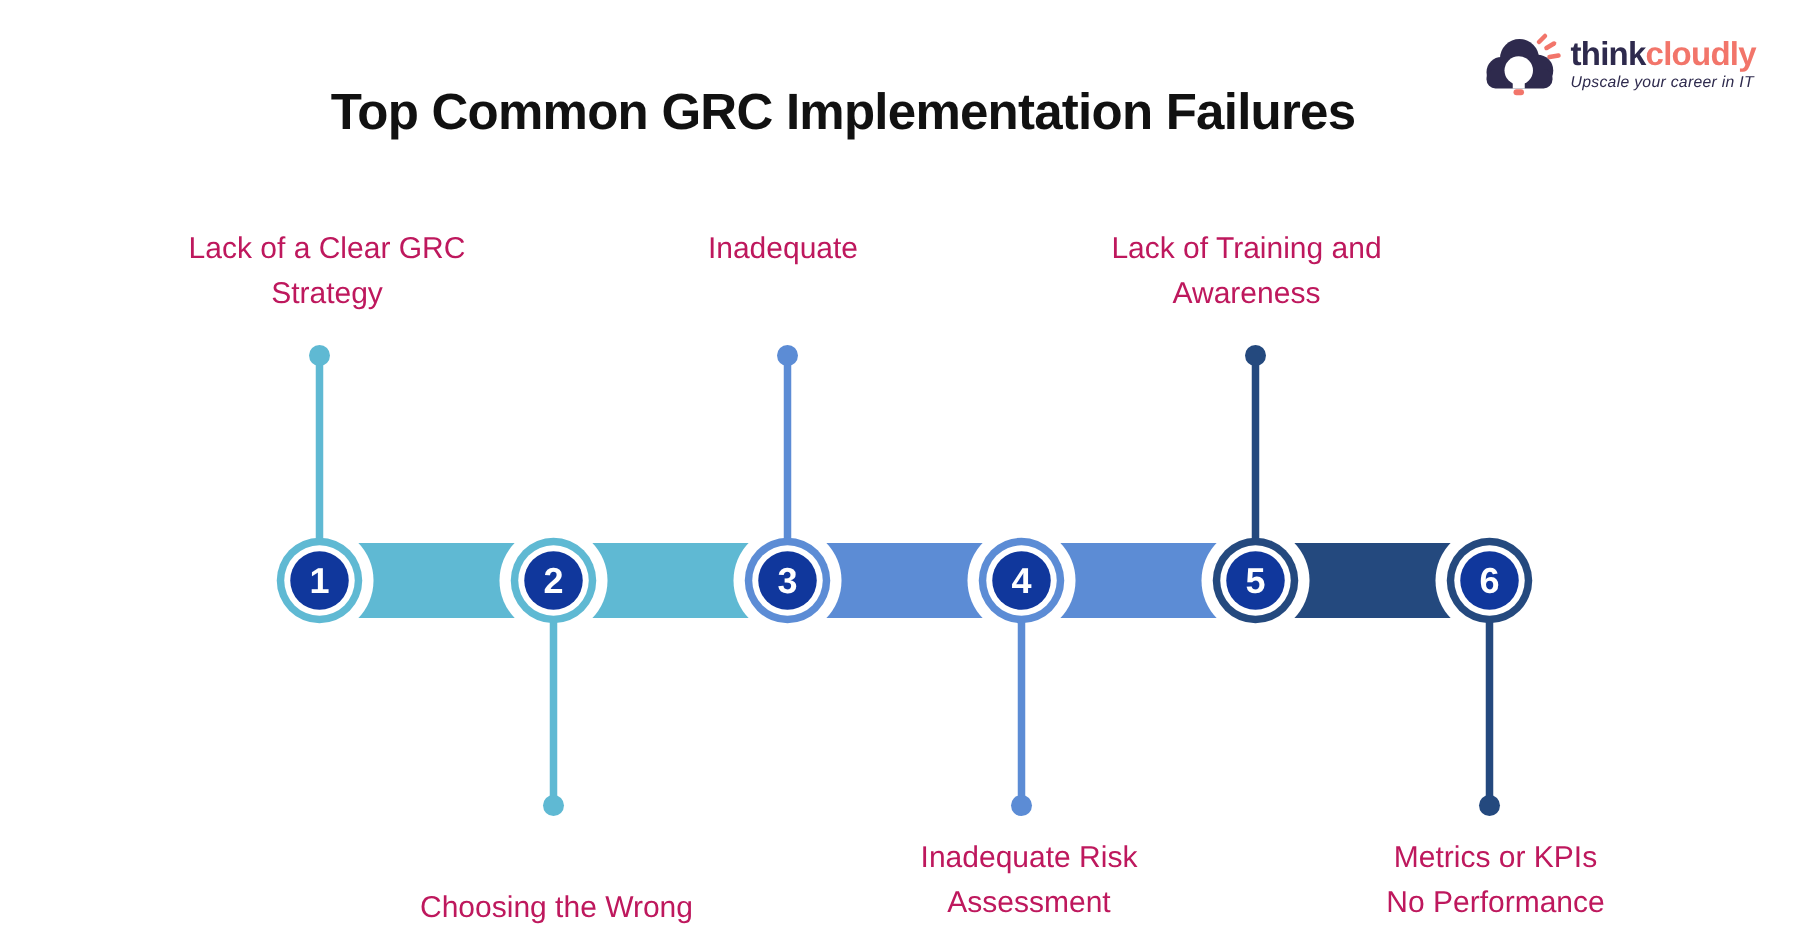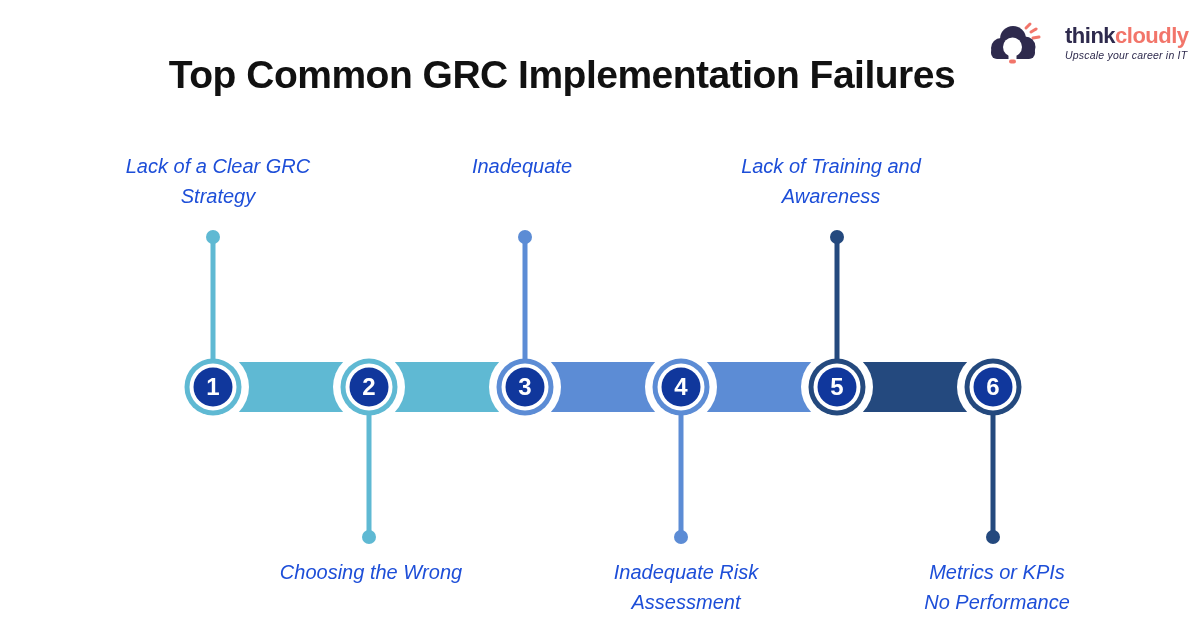--- a/index.html
+++ b/index.html
@@ -10,54 +10,53 @@
     height: 627px;
     background: #ffffff;
     overflow: hidden;
   }
   .title {
     position: absolute;
     top: 54px;
     left: 0;
     width: 1124px;
     text-align: center;
-    font-size: 39px;
+    font-size: 34px;
     line-height: 42px;
     font-weight: bold;
     color: #111111;
     letter-spacing: -0.5px;
   }
   .logo {
     position: absolute;
     top: 16px;
     left: 985px;
     display: flex;
     align-items: flex-start;
   }
-  .logo-text { margin-left: 24px; margin-top: 8px; }
+  .logo-text { margin-left: 6px; margin-top: 8px; }
   .brand { font-size: 22px; font-weight: bold; letter-spacing: -0.5px; line-height: 24px; }
   .brand .think { color: #2e2a4d; }
   .brand .cloudly { color: #f2756a; }
   .tagline {
     font-size: 10.5px;
     font-style: italic;
     font-weight: normal;
     color: #2e2a4d;
     margin-top: 1px;
     letter-spacing: 0.2px;
   }
   .timeline-svg { position: absolute; left: 0; top: 0; }
   .step-label {
     position: absolute;
     width: 280px;
     text-align: center;
     font-size: 20px;
     line-height: 30px;
-    color: #1d4ed8;
-    font-style: italic;
+    color: #be185d;
   }
   .num {
     font-family: "Liberation Sans", "DejaVu Sans", sans-serif;
     font-size: 24px;
     font-weight: bold;
     fill: #ffffff;
   }
 </style>
 </head>
 <body>
@@ -175,21 +174,21 @@
     <div>Strategy</div>
   </div>
   <div class="step-label" style="left:382px; top:151px;">
     <div>Inadequate</div>
   </div>
   <div class="step-label" style="left:691px; top:151px;">
     <div>Lack of Training and</div>
     <div>Awareness</div>
   </div>
 
-  <div class="step-label" style="left:231px; top:557px;">
+  <div class="step-label" style="left:231px; top:590px;">
     <div>Choosing the Wrong</div>
   </div>
   <div class="step-label" style="left:546px; top:557px;">
     <div>Inadequate Risk</div>
     <div>Assessment</div>
   </div>
   <div class="step-label" style="left:857px; top:557px;">
     <div>Metrics or KPIs</div>
     <div>No Performance</div>
   </div>

